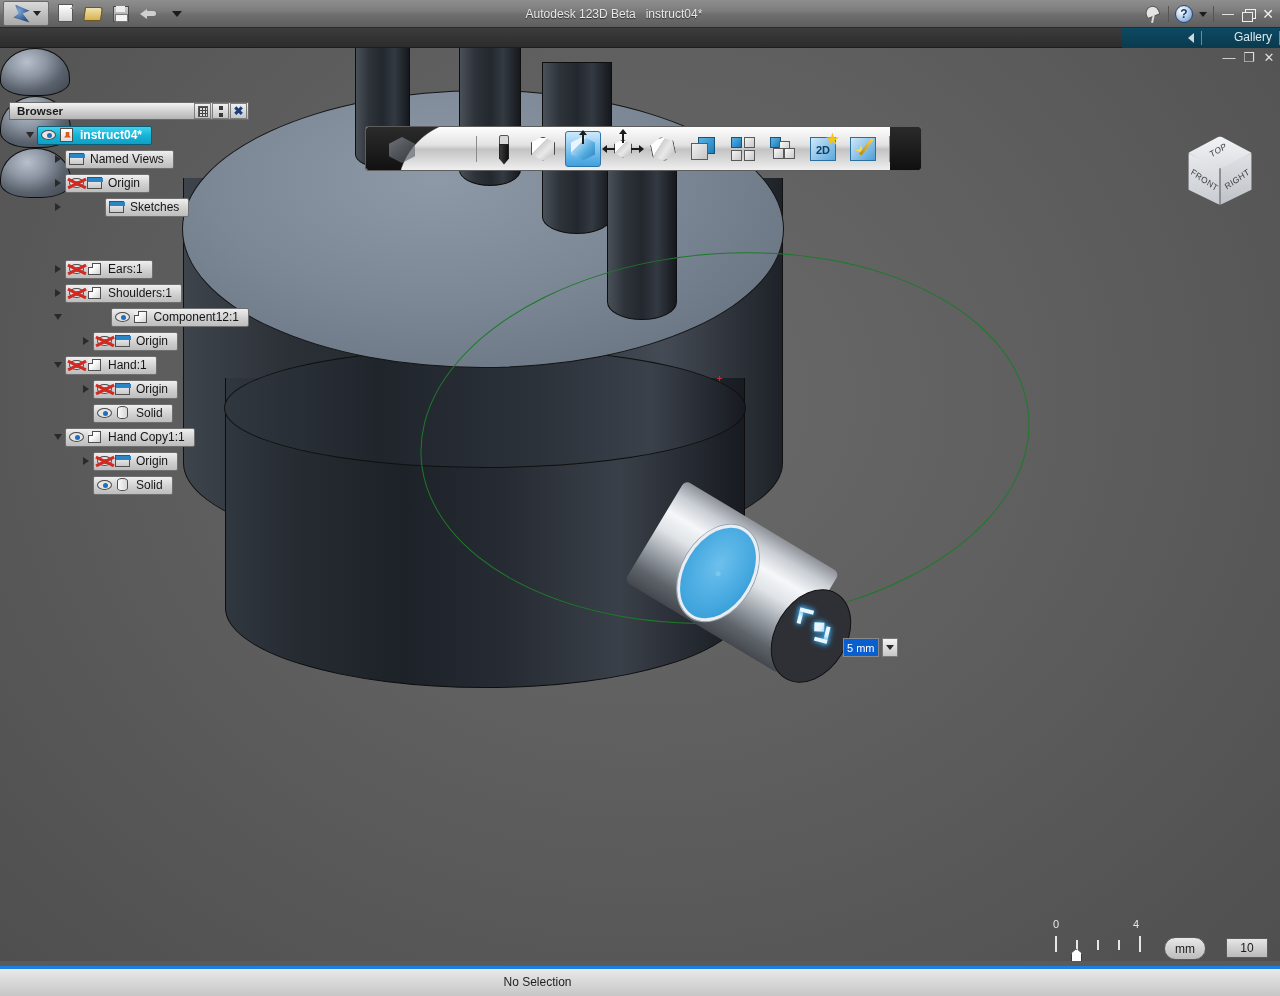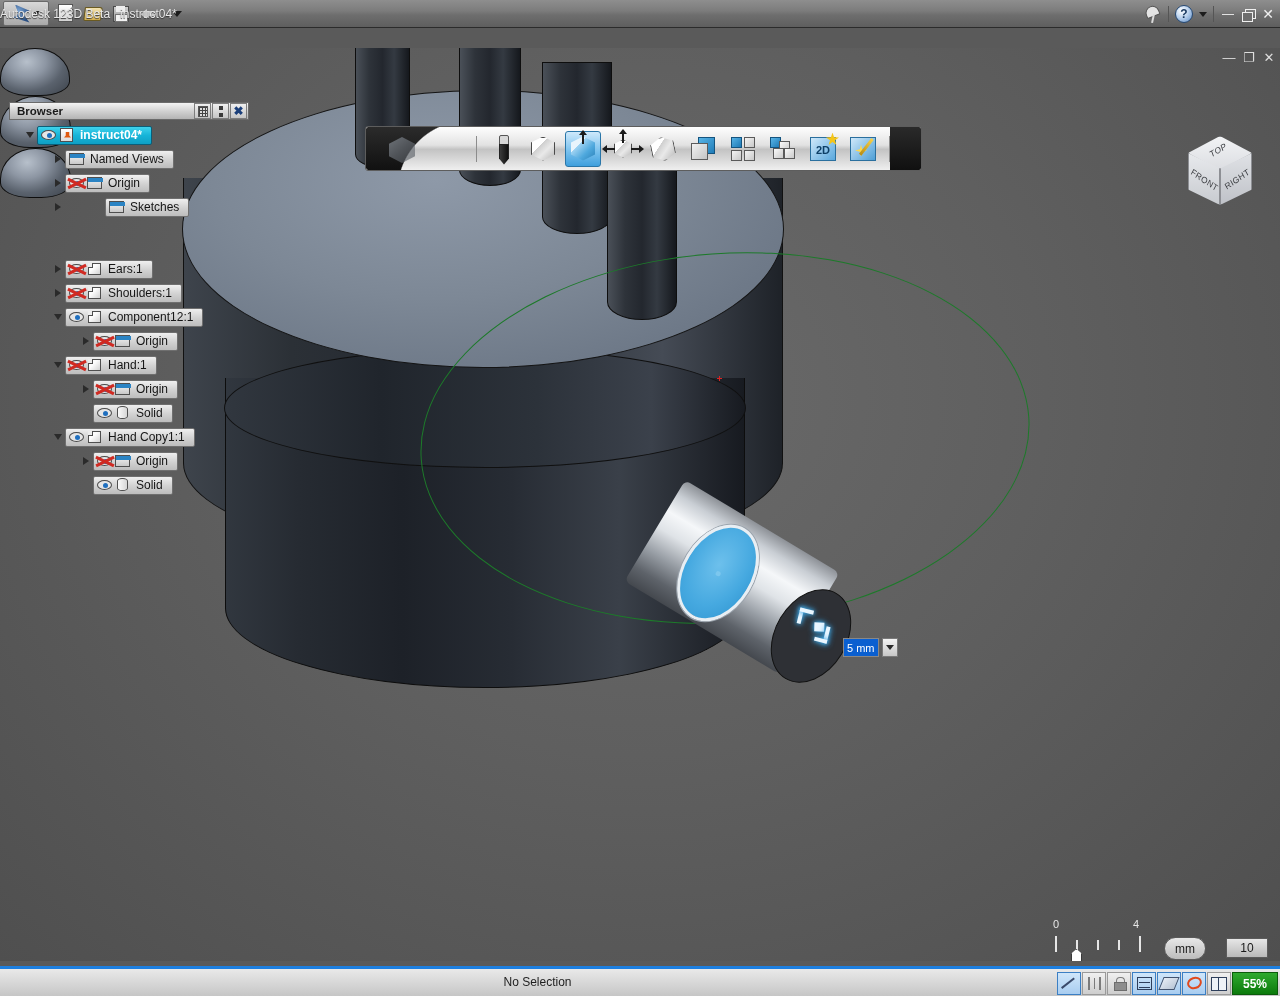--- a/index.html
+++ b/index.html
@@ -13,21 +13,21 @@
   #app { position:relative; width:1280px; height:996px; }
 
   
   .titlebar {
     position:absolute; left:0; top:0; width:1280px; height:28px;
     background:linear-gradient(to bottom,#8e8e8e 0%,#7c7c7c 40%,#6e6e6e 55%,#5e5e5e 100%);
     border-bottom:1px solid #2b2b2b;
   }
   .titlebar-text {
     position:absolute; left:0; top:0; width:1228px; height:28px;
-    line-height:28px; color:#e8e8e8; font-size:12px;
+    line-height:28px; text-align:center; color:#e8e8e8; font-size:12px;
     text-shadow:0 1px 1px #333;
   }
   .title-doc { margin-left:10px; }
 
   .appbtn {
     position:absolute; left:3px; top:1px; width:46px; height:25px;
     background:linear-gradient(to bottom,#d9d9d9,#a9a9a9);
     border:1px solid #6a6a6a; border-radius:2px;
     display:flex; align-items:center; justify-content:center;
   }
@@ -372,20 +372,27 @@
       <div class="sepv"></div>
       <div class="help">?</div>
       <div class="mini-caret"></div>
       <div class="sepv"></div>
       <div class="wbtn min">—</div>
       <div class="restore-g"></div>
       <div class="wbtn">✕</div>
     </div>
   </div>
 
+  <div class="gallerybar">
+    <div class="tealfill"></div>
+    <div class="gallery-arrow"></div>
+    <div class="gallery-sep" style="right:78px;"></div>
+    <div class="gallery-sep" style="right:0px;"></div>
+    <div class="gallery-label">Gallery</div>
+  </div>
 
   <div class="docbtns">
     <div class="b">—</div>
     <div class="b">❐</div>
     <div class="b">✕</div>
   </div>
 
   <div class="viewport">
     <div class="model">
       <div class="disc-side"></div>
@@ -602,21 +609,21 @@
               <span class="ico">
                 <span class="eye"></span>
                 <span class="eyex"></span>
               </span>
               <span class="ico">
                 <span class="cube-i"></span>
               </span>
               <span class="lbl">Shoulders:1</span>
             </span>
           </div>
-          <div class="node" style="padding-left: 42px;">
+          <div class="node" style="padding-left: 42px; justify-content: space-between;">
             <span class="twist">
               <span class="tw-d"></span>
             </span>
             <span class="chip">
               <span class="ico">
                 <span class="eye"></span>
               </span>
               <span class="ico">
                 <span class="cube-i"></span>
               </span>
@@ -722,38 +729,14 @@
             </span>
           </div>
         </div>
     </div>
 
   </div>
 
   <div class="statusbar">
     <div class="status-blue"></div>
     <div class="status-text">No Selection</div>
-    <div class="sb-right">
-      <div class="sb-btn on">
-          <div class="g-line"></div>
-        </div>
-      <div class="sb-btn">
-          <div class="g-brk"></div>
-        </div>
-      <div class="sb-btn">
-          <div class="g-lock"></div>
-        </div>
-      <div class="sb-btn on">
-          <div class="g-snap"></div>
-        </div>
-      <div class="sb-btn on">
-          <div class="g-plane"></div>
-        </div>
-      <div class="sb-btn on">
-          <div class="g-orb"></div>
-        </div>
-      <div class="sb-btn">
-          <div class="g-book"></div>
-        </div>
-      <div class="sb-prog">55%</div>
-    </div>
   </div>
 </div>
 
 </body></html>

